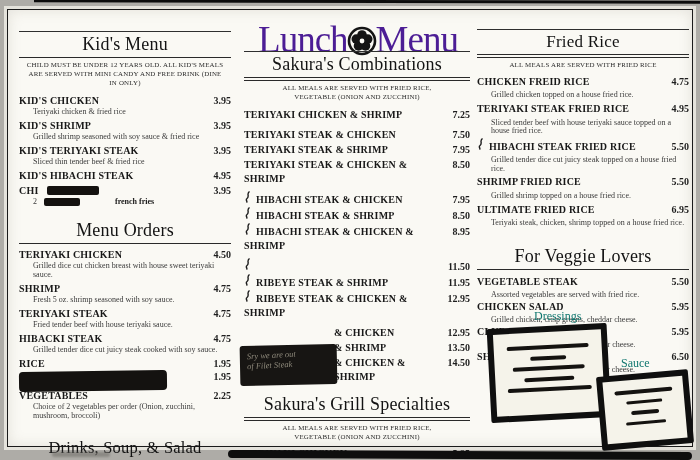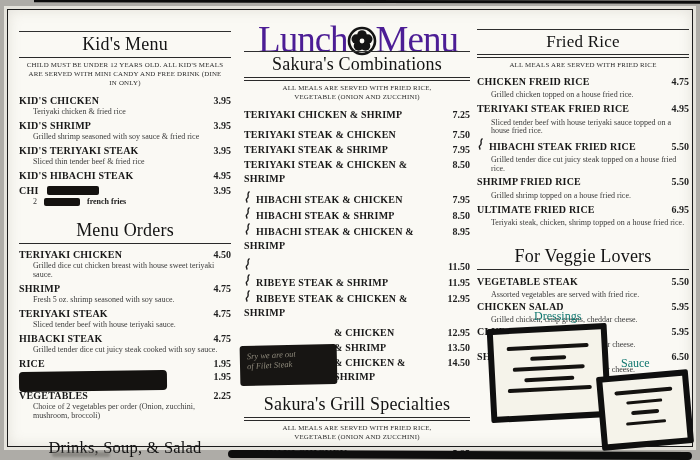--- a/index.html
+++ b/index.html
@@ -33,21 +33,21 @@
 
   .item{margin:0 0 2px;}
   .line{display:flex;justify-content:space-between;align-items:baseline;line-height:11px;}
   .nm{font-weight:700;font-size:10px;letter-spacing:.2px;color:#181818;}
   .price{font-size:10px;color:#1e1e1e;padding-left:6px;font-weight:bold;}
   .desc{font-size:8px;line-height:9px;color:#3a3a3a;margin:1px 0 2px 14px;}
   .mark{display:inline-block;width:7px;margin-right:1px;}
 
   .inline-blob{display:inline-block;background:#141210;border-radius:2px;vertical-align:middle;width:52px;height:9px;margin-left:4px;}
   .inline-blob.sm{width:36px;height:8px;margin:0 5px;}
-  .fries{font-weight:700;color:#181818;}
+  .fries{font-weight:700;color:#181818;margin-left:28px;}
 
   
   .blobrow{margin-bottom:-3px;}
   .blobrow .line{align-items:flex-start;}
   .blobrow .inline-blob{width:148px;height:20px;margin:0;transform:rotate(-.8deg);border-radius:4px;}
 
   
   .combo-items{position:relative;}
   .combo-items .item{margin:0 0 1px;}
   .combo-items .line{line-height:12px;}
@@ -206,21 +206,21 @@
             </div>
 
             <div class="item">
               <div class="line">
                 <span class="name-wrap">
                   <span class="nm">TERIYAKI STEAK</span>
                   
                 </span>
                 <span class="price">4.75</span>
               </div>
-              <div class="desc">Sliced tender beef with house teriyaki sauce.</div>
+              <div class="desc">Fried tender beef with house teriyaki sauce.</div>
             </div>
 
             <div class="item">
               <div class="line">
                 <span class="name-wrap">
                   <span class="nm">HIBACKI STEAK</span>
                   
                 </span>
                 <span class="price">4.75</span>
               </div>

